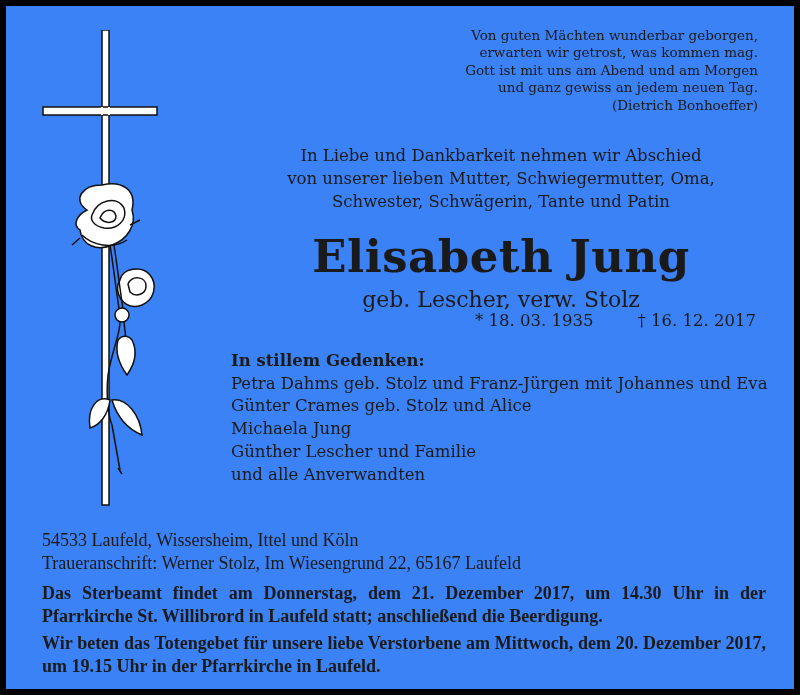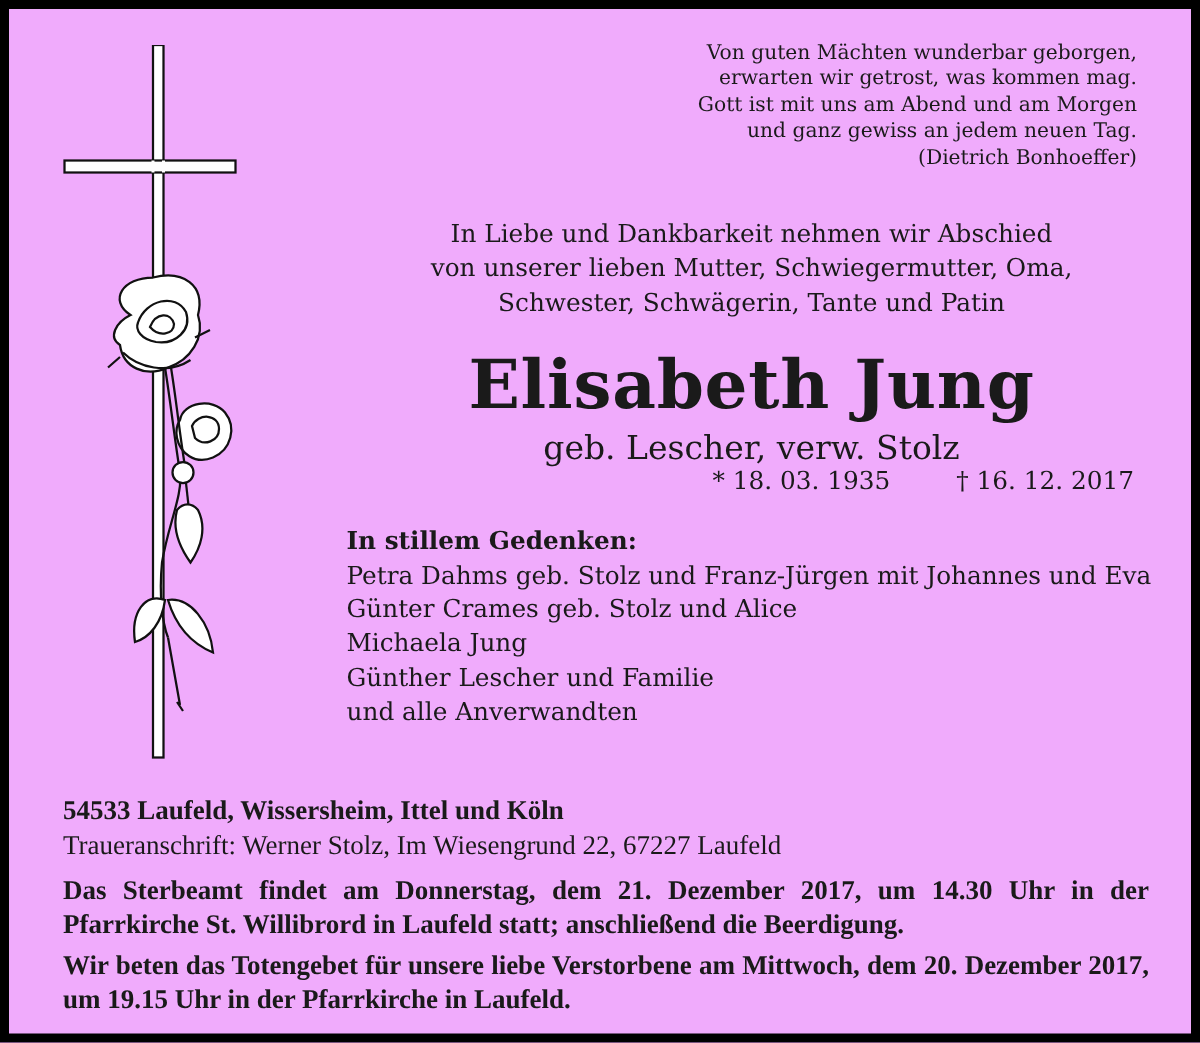--- a/index.html
+++ b/index.html
@@ -2,21 +2,21 @@
 <html><head>
   <meta charset="utf-8">
   <style>
     html, body { margin: 0; padding: 0; }
     body {
       width: 800px; height: 695px; background: #000; position: relative; overflow: hidden;
       font-family: "DejaVu Serif", "Liberation Serif", serif; color: #1a1a1a;
     }
     .frame {
       position: absolute; left: 6px; top: 6px; width: 788px; height: 683px;
-      background: #f0abfc;
+      background: #3b82f6;
     }
     .quote {
       position: absolute; right: 36px; top: 21px; text-align: right;
       font-size: 13.5px; line-height: 17.4px;
     }
     .intro {
       position: absolute; left: 240px; width: 510px; top: 138px; text-align: center;
       font-size: 16.5px; line-height: 23px;
     }
     .name {
@@ -31,21 +31,21 @@
     .dates span { display: inline-block; }
     .dates .gap { width: 44px; }
     .mourners {
       position: absolute; left: 192px; top: 344px; font-size: 16.5px; line-height: 22.7px; margin-left: 33px;
     }
     .mourners .head { font-weight: bold; }
     .footer {
       position: absolute; left: 36px; width: 724px; top: 523px;
       font-family: "Liberation Serif", serif; font-size: 18px; line-height: 22.5px;
     }
-    .footer .loc { font-weight: bold; }
+    .footer .loc { font-weight: normal; }
     .footer p { margin: 0; text-align: justify; font-weight: bold; }
     .footer .p1 { margin-top: 8px; }
     .footer .p2 { margin-top: 5px; text-align-last: left; }
     .art { position: absolute; left: 36px; top: 24px; width: 150px; height: 480px; }
   </style>
 </head>
 <body>
 
 <div class="frame">
 
@@ -99,17 +99,17 @@
     <div class="head">In stillem Gedenken:</div>
     <div>Petra Dahms geb. Stolz und Franz-Jürgen mit Johannes und Eva</div>
     <div>Günter Crames geb. Stolz und Alice</div>
     <div>Michaela Jung</div>
     <div>Günther Lescher und Familie</div>
     <div>und alle Anverwandten</div>
   </div>
 
   <div class="footer">
     <div class="loc">54533 Laufeld, Wissersheim, Ittel und Köln</div>
-    <div>Traueranschrift: Werner Stolz, Im Wiesengrund 22, 67227 Laufeld</div>
+    <div>Traueranschrift: Werner Stolz, Im Wiesengrund 22, 65167 Laufeld</div>
     <p class="p1">Das Sterbeamt findet am Donnerstag, dem 21. Dezember 2017, um 14.30 Uhr in der Pfarrkirche St. Willibrord in Laufeld statt; anschließend die Beerdigung.</p>
     <p class="p2">Wir beten das Totengebet für unsere liebe Verstorbene am Mittwoch, dem 20. Dezember 2017, um 19.15 Uhr in der Pfarrkirche in Laufeld.</p>
   </div>
 </div>
 
 </body></html>

